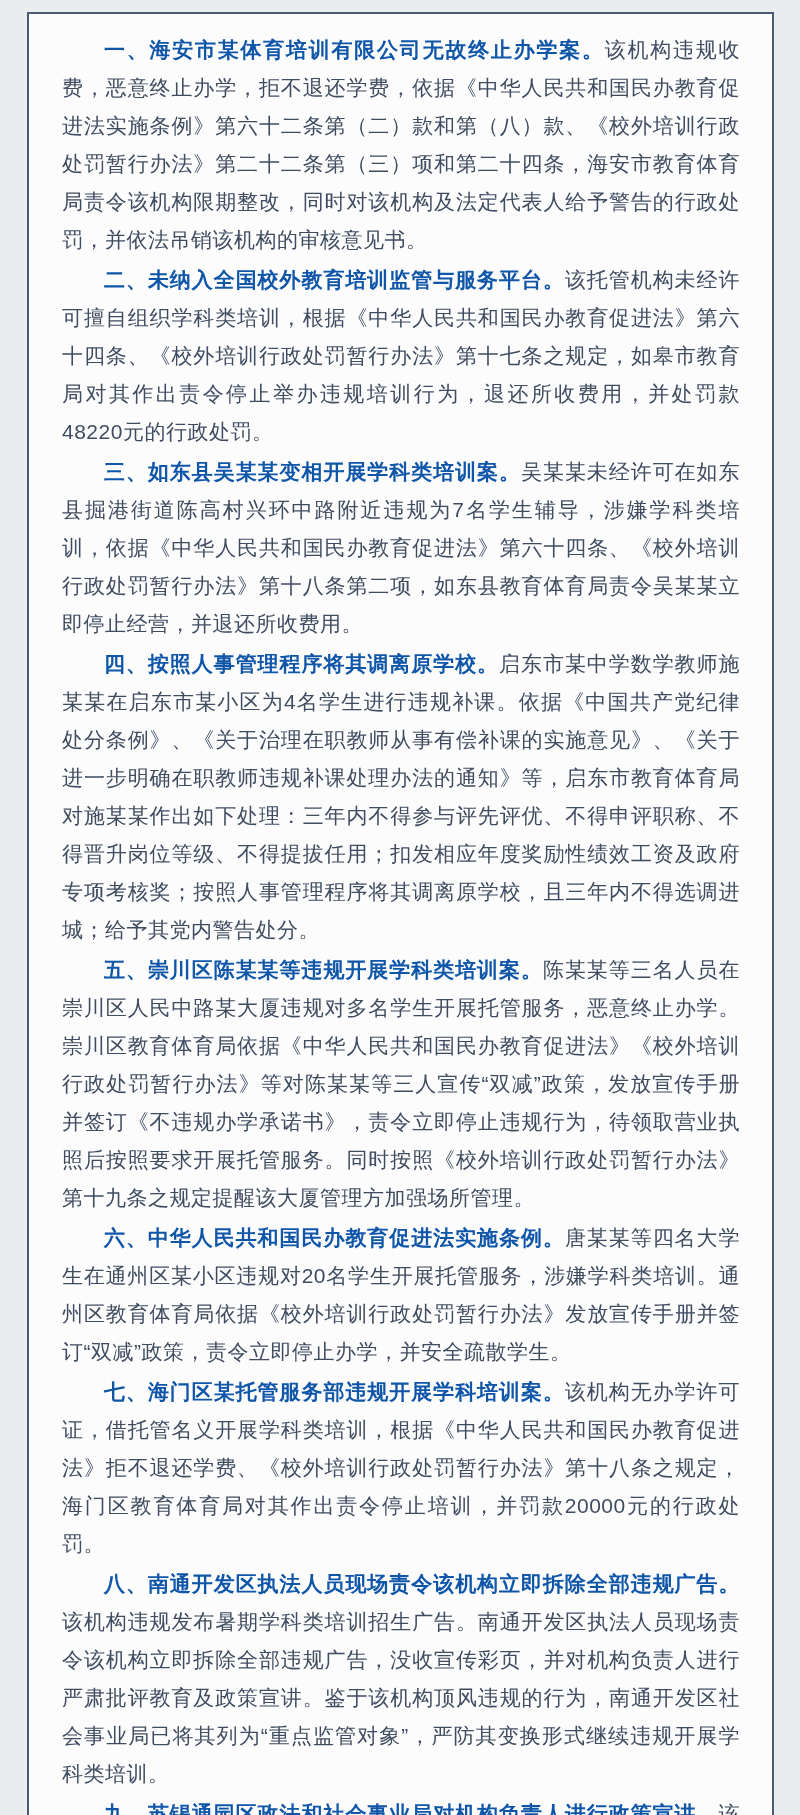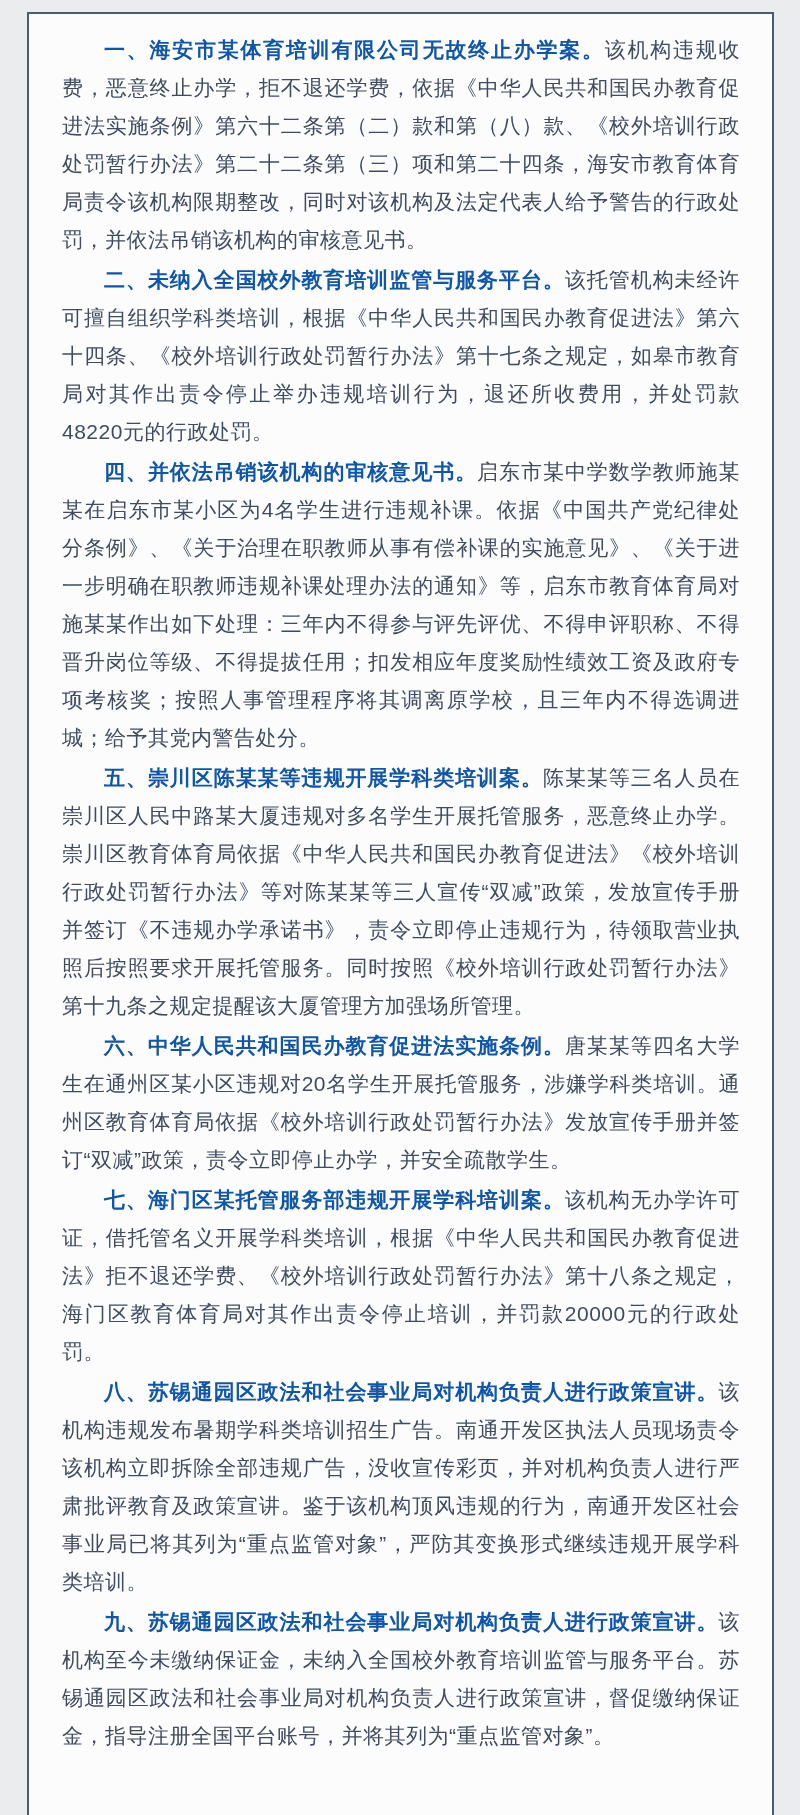--- a/index.html
+++ b/index.html
@@ -48,27 +48,28 @@
 </style>
 </head>
 <body>
 
 <div class="doc-box">
   <div id="case-list">
   <p class="case"><strong class="case-heading">一、海安市某体育培训有限公司无故终止办学案。</strong><span class="case-body">该机构违规收费，恶意终止办学，拒不退还学费，依据《中华人民共和国民办教育促进法实施条例》第六十二条第（二）款和第（八）款、《校外培训行政处罚暂行办法》第二十二条第（三）项和第二十四条，海安市教育体育局责令该机构限期整改，同时对该机构及法定代表人给予警告的行政处罚，并依法吊销该机构的审核意见书。</span></p>
 
   <p class="case"><strong class="case-heading">二、未纳入全国校外教育培训监管与服务平台。</strong><span class="case-body">该托管机构未经许可擅自组织学科类培训，根据《中华人民共和国民办教育促进法》第六十四条、《校外培训行政处罚暂行办法》第十七条之规定，如皋市教育局对其作出责令停止举办违规培训行为，退还所收费用，并处罚款48220元的行政处罚。</span></p>
 
+  <p class="case"><strong class="case-heading">三、如东县吴某某变相开展学科类培训案。</strong><span class="case-body">吴某某未经许可在如东县掘港街道陈高村兴环中路附近违规为7名学生辅导，涉嫌学科类培训，依据《中华人民共和国民办教育促进法》第六十四条、《校外培训行政处罚暂行办法》第十八条第二项，如东县教育体育局责令吴某某立即停止经营，并退还所收费用。</span></p>
 
-  <p class="case"><strong class="case-heading">四、并依法吊销该机构的审核意见书。</strong><span class="case-body">启东市某中学数学教师施某某在启东市某小区为4名学生进行违规补课。依据《中国共产党纪律处分条例》、《关于治理在职教师从事有偿补课的实施意见》、《关于进一步明确在职教师违规补课处理办法的通知》等，启东市教育体育局对施某某作出如下处理：三年内不得参与评先评优、不得申评职称、不得晋升岗位等级、不得提拔任用；扣发相应年度奖励性绩效工资及政府专项考核奖；按照人事管理程序将其调离原学校，且三年内不得选调进城；给予其党内警告处分。</span></p>
+  <p class="case"><strong class="case-heading">四、按照人事管理程序将其调离原学校。</strong><span class="case-body">启东市某中学数学教师施某某在启东市某小区为4名学生进行违规补课。依据《中国共产党纪律处分条例》、《关于治理在职教师从事有偿补课的实施意见》、《关于进一步明确在职教师违规补课处理办法的通知》等，启东市教育体育局对施某某作出如下处理：三年内不得参与评先评优、不得申评职称、不得晋升岗位等级、不得提拔任用；扣发相应年度奖励性绩效工资及政府专项考核奖；按照人事管理程序将其调离原学校，且三年内不得选调进城；给予其党内警告处分。</span></p>
 
   <p class="case"><strong class="case-heading">五、崇川区陈某某等违规开展学科类培训案。</strong><span class="case-body">陈某某等三名人员在崇川区人民中路某大厦违规对多名学生开展托管服务，恶意终止办学。崇川区教育体育局依据《中华人民共和国民办教育促进法》《校外培训行政处罚暂行办法》等对陈某某等三人宣传“双减”政策，发放宣传手册并签订《不违规办学承诺书》，责令立即停止违规行为，待领取营业执照后按照要求开展托管服务。同时按照《校外培训行政处罚暂行办法》第十九条之规定提醒该大厦管理方加强场所管理。</span></p>
 
   <p class="case"><strong class="case-heading">六、中华人民共和国民办教育促进法实施条例。</strong><span class="case-body">唐某某等四名大学生在通州区某小区违规对20名学生开展托管服务，涉嫌学科类培训。通州区教育体育局依据《校外培训行政处罚暂行办法》发放宣传手册并签订“双减”政策，责令立即停止办学，并安全疏散学生。</span></p>
 
   <p class="case"><strong class="case-heading">七、海门区某托管服务部违规开展学科培训案。</strong><span class="case-body">该机构无办学许可证，借托管名义开展学科类培训，根据《中华人民共和国民办教育促进法》拒不退还学费、《校外培训行政处罚暂行办法》第十八条之规定，海门区教育体育局对其作出责令停止培训，并罚款20000元的行政处罚。</span></p>
 
-  <p class="case"><strong class="case-heading">八、苏锡通园区政法和社会事业局对机构负责人进行政策宣讲。</strong><span class="case-body">该机构违规发布暑期学科类培训招生广告。南通开发区执法人员现场责令该机构立即拆除全部违规广告，没收宣传彩页，并对机构负责人进行严肃批评教育及政策宣讲。鉴于该机构顶风违规的行为，南通开发区社会事业局已将其列为“重点监管对象”，严防其变换形式继续违规开展学科类培训。</span></p>
+  <p class="case"><strong class="case-heading">八、南通开发区执法人员现场责令该机构立即拆除全部违规广告。</strong><span class="case-body">该机构违规发布暑期学科类培训招生广告。南通开发区执法人员现场责令该机构立即拆除全部违规广告，没收宣传彩页，并对机构负责人进行严肃批评教育及政策宣讲。鉴于该机构顶风违规的行为，南通开发区社会事业局已将其列为“重点监管对象”，严防其变换形式继续违规开展学科类培训。</span></p>
 
   <p class="case"><strong class="case-heading">九、苏锡通园区政法和社会事业局对机构负责人进行政策宣讲。</strong><span class="case-body">该机构至今未缴纳保证金，未纳入全国校外教育培训监管与服务平台。苏锡通园区政法和社会事业局对机构负责人进行政策宣讲，督促缴纳保证金，指导注册全国平台账号，并将其列为“重点监管对象”。</span></p>
 
 </div>
 </div>
 
 </body></html>

